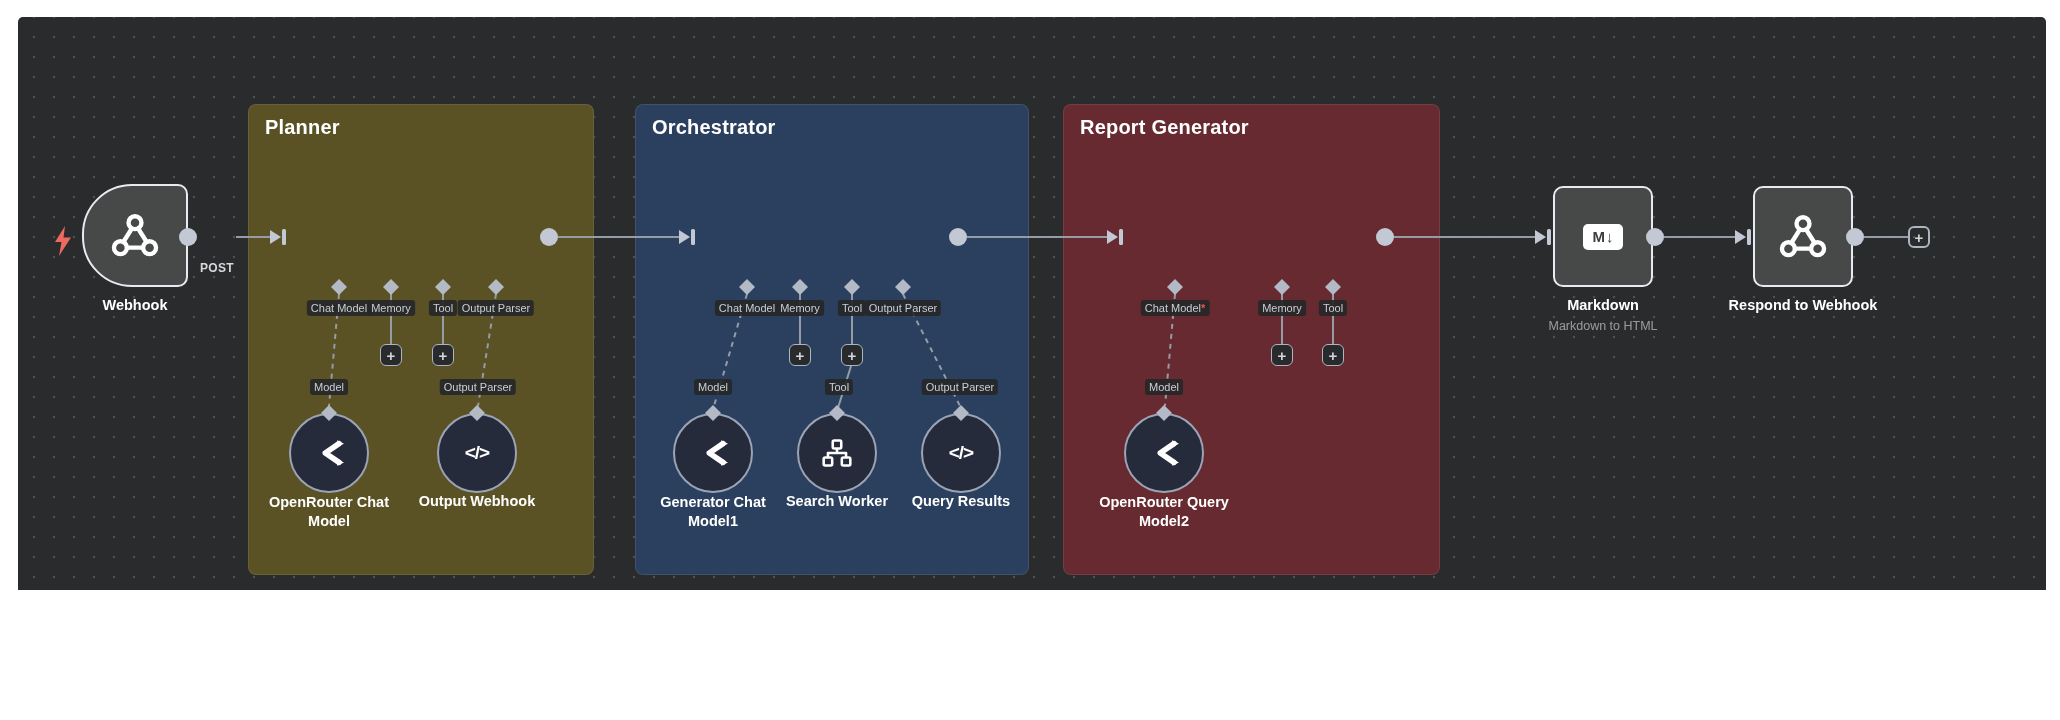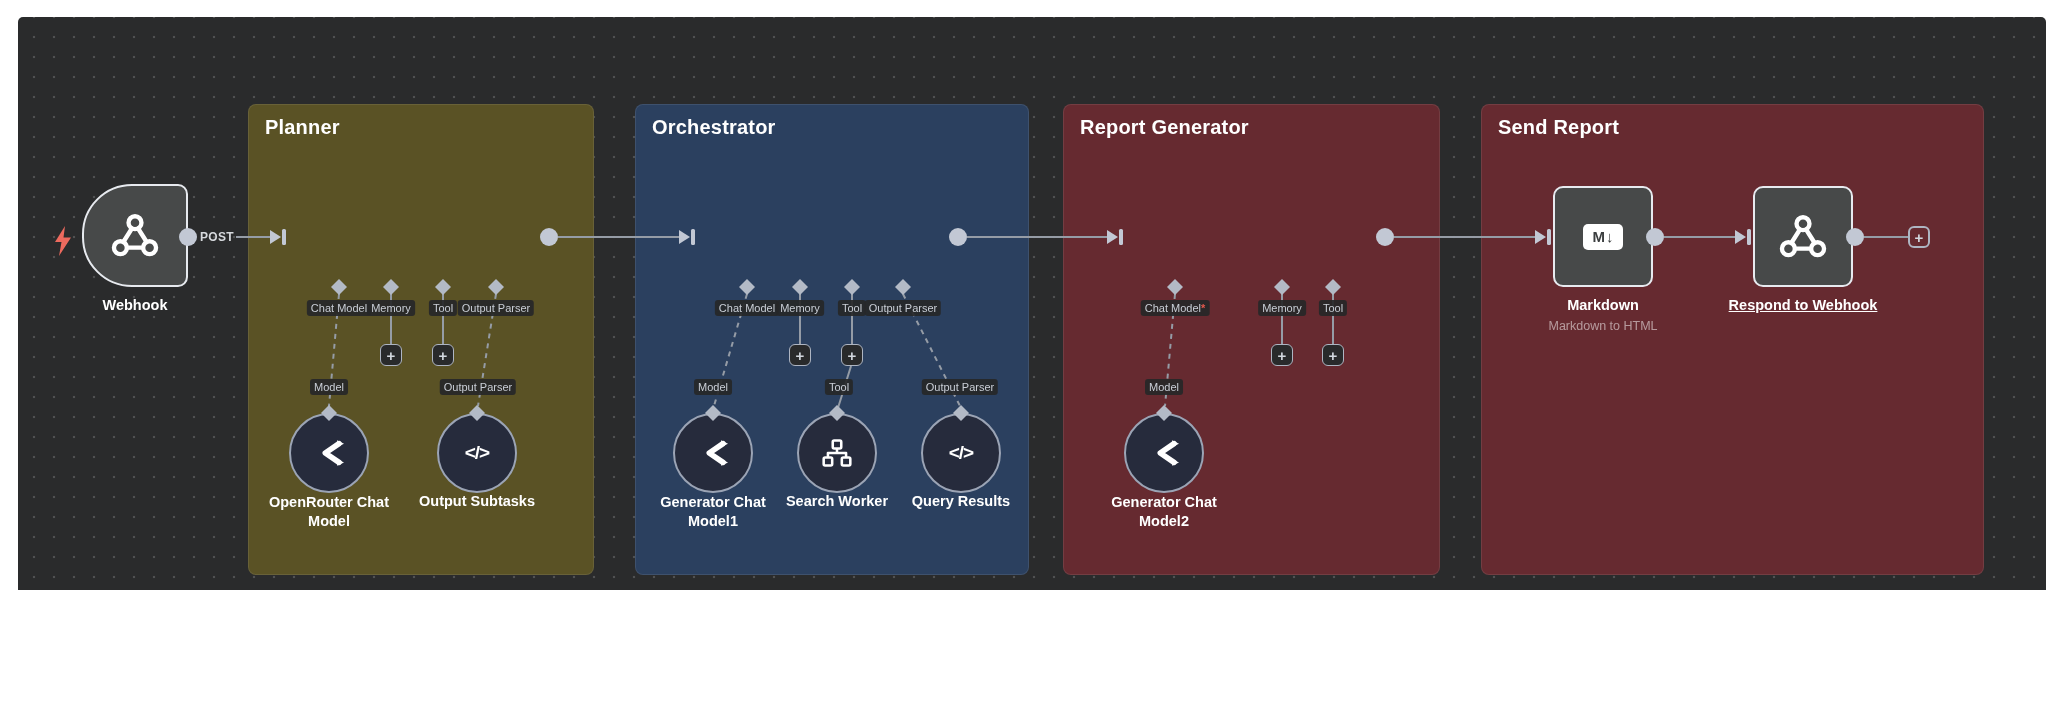--- a/index.html
+++ b/index.html
@@ -25,43 +25,40 @@
     transform:translateX(-50%);white-space:nowrap;z-index:4;}
   .node-label.wrap{white-space:normal;width:150px;line-height:19px;}
   .sub-label{position:absolute;color:rgba(255,255,255,0.52);font-size:12.5px;font-weight:500;
     text-align:right;transform:translateX(-50%);white-space:nowrap;z-index:4;}
   .chip{position:absolute;transform:translateX(-50%);background:rgba(38,39,40,0.92);color:#c9ced6;
     font-size:11px;font-weight:500;padding:1px 4px;border-radius:3px;white-space:nowrap;z-index:4;line-height:14px;text-align:center;}
   .chip .req{color:#e4584d;font-weight:700;}
   .plusbtn{position:absolute;width:22px;height:22px;box-sizing:border-box;background:#292a2b;
     border:1.6px solid #aeb5c2;border-radius:6px;color:#d2d7de;font-size:15px;font-weight:600;
     display:flex;align-items:center;justify-content:center;z-index:4;line-height:1;}
-  .post{position:absolute;color:#d6d9dd;font-size:12px;font-weight:700;z-index:4;letter-spacing:.3px;}
+  .post{position:absolute;color:#d6d9dd;font-size:12px;font-weight:700;z-index:4;letter-spacing:.3px;margin-top:31px;}
   .code-glyph{color:#fff;font-size:19px;font-weight:700;letter-spacing:-1px;}
   .md-badge{width:40px;height:26px;background:#fff;border-radius:5px;display:flex;align-items:center;
     justify-content:center;color:#3b3e3f;font-weight:700;font-size:15px;gap:1px;}
   .bolt{position:absolute;z-index:2;}
 </style>
 </head>
 <body>
 
 <div id="stage">
 <div id="canvas">
 
   <div class="group" style="left:230px;top:87px;width:344px;height:469px;background:#5a5225;">
     <div class="group-title">Planner</div>
   </div>
   <div class="group" style="left:617px;top:87px;width:392px;height:469px;background:#2b405f;">
     <div class="group-title">Orchestrator</div>
   </div>
   <div class="group" style="left:1045px;top:87px;width:375px;height:469px;background:#662a30;">
     <div class="group-title">Report Generator</div>
-  </div>
-  <div class="group" style="left:1463px;top:87px;width:501px;height:469px;background:#662a30;">
-    <div class="group-title">Send Report</div>
   </div>
 
   <svg class="bolt" style="left:34px;top:208px;" width="22" height="32" viewBox="0 0 22 32">
     <polygon points="13,1 3,17 9.5,17 7,31 19,12.5 11.5,12.5" fill="#ed6a5e"></polygon>
   </svg>
 
   <div class="node webhook-shape" style="left:64px;top:167px;width:106px;height:103px;">
     <svg width="50" height="50" viewBox="0 0 24 24">
       <g fill="none" stroke="#ffffff" stroke-width="2.1" stroke-linecap="round">
         <circle cx="12" cy="5.6" r="3.1"></circle>
@@ -92,37 +89,37 @@
       <g fill="none" stroke="#ffffff" stroke-width="2.1" stroke-linecap="round">
         <circle cx="12" cy="5.6" r="3.1"></circle>
         <circle cx="5" cy="17.6" r="3.1"></circle>
         <circle cx="19" cy="17.6" r="3.1"></circle>
         <path d="M10.5 8.4 L6.4 14.9"></path>
         <path d="M13.5 8.4 L17.6 14.9"></path>
         <path d="M8.2 17.6 L15.8 17.6"></path>
       </g>
     </svg>
   </div>
-  <div class="node-label" style="left:1785px;top:280px;text-decoration:underline;">Respond to Webhook</div>
+  <div class="node-label" style="left:1785px;top:280px;">Respond to Webhook</div>
 
   <div class="circle" style="left:271px;top:396px;">
     <svg width="36" height="30" viewBox="0 0 24 24">
       <g stroke="#ffffff" stroke-width="4.4" fill="none" stroke-linecap="round" stroke-linejoin="round">
         <path d="M20 4.5 L9 12 L20 19.5"></path>
       </g>
       <polygon points="18.5,1.8 24,4.5 18.5,7.2" fill="#ffffff"></polygon>
       <polygon points="18.5,16.8 24,19.5 18.5,22.2" fill="#ffffff"></polygon>
     </svg>
   </div>
   <div class="node-label wrap" style="left:311px;top:476px;">OpenRouter Chat Model</div>
 
   <div class="circle" style="left:419px;top:396px;">
     <span class="code-glyph">&lt;/&gt;</span>
   </div>
-  <div class="node-label" style="left:459px;top:476px;">Output Subtasks</div>
+  <div class="node-label" style="left:459px;top:476px;">Output Webhook</div>
 
   <div class="circle" style="left:655px;top:396px;">
     <svg width="36" height="30" viewBox="0 0 24 24">
       <g stroke="#ffffff" stroke-width="4.4" fill="none" stroke-linecap="round" stroke-linejoin="round">
         <path d="M20 4.5 L9 12 L20 19.5"></path>
       </g>
       <polygon points="18.5,1.8 24,4.5 18.5,7.2" fill="#ffffff"></polygon>
       <polygon points="18.5,16.8 24,19.5 18.5,22.2" fill="#ffffff"></polygon>
     </svg>
   </div>
@@ -147,21 +144,21 @@
 
   <div class="circle" style="left:1106px;top:396px;">
     <svg width="36" height="30" viewBox="0 0 24 24">
       <g stroke="#ffffff" stroke-width="4.4" fill="none" stroke-linecap="round" stroke-linejoin="round">
         <path d="M20 4.5 L9 12 L20 19.5"></path>
       </g>
       <polygon points="18.5,1.8 24,4.5 18.5,7.2" fill="#ffffff"></polygon>
       <polygon points="18.5,16.8 24,19.5 18.5,22.2" fill="#ffffff"></polygon>
     </svg>
   </div>
-  <div class="node-label wrap" style="left:1146px;top:476px;">Generator Chat Model2</div>
+  <div class="node-label wrap" style="left:1146px;top:476px;">OpenRouter Query Model2</div>
 
   <svg class="layer wires" viewBox="0 0 2028 686">
     <g stroke="#959ca6" stroke-width="2" fill="none">
 
       <path d="M218 220 H252"></path>
       <path d="M540 220 H661"></path>
       <path d="M949 220 H1089"></path>
       <path d="M1376 220 H1517"></path>
       <path d="M1646 220 H1717"></path>
       <path d="M1846 220 H1890"></path>

